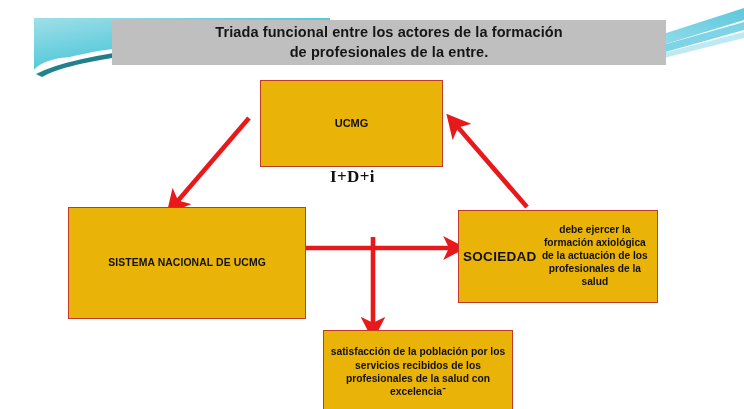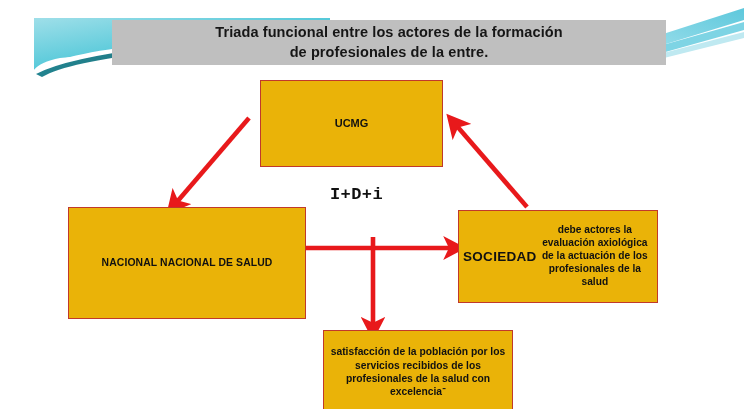--- a/index.html
+++ b/index.html
@@ -93,22 +93,22 @@
   #node-satisfaccion{
     left:323px;top:330px;
     width:190px;height:84px;
     font-size:10.3px;
     line-height:1.3;
   }
 
   
   #label-idi{
     position:absolute;
-    left:330px;top:185px;
-    font-family:Liberation Mono, monospace;
+    left:330px;top:167px;
+    font-family:Liberation Serif, serif;
     font-size:17px;
     font-weight:bold;
     color:#111111;
     letter-spacing:.4px;
     z-index:6;
   }
 
   
   #arrows{
     position:absolute;left:0;top:0;
@@ -174,25 +174,25 @@
     <line x1="373" y1="237" x2="373" y2="326" stroke="#e8191b" stroke-width="4.6" marker-end="url(#ah)"></line>
   </svg>
 
   <div id="label-idi">I+D+i</div>
 
   <div class="node" id="node-ucmg">
     <span class="hd">UCMG</span>
   </div>
 
   <div class="node" id="node-sns">
-    <span class="hd">NACIONAL NACIONAL DE SALUD</span>
+    <span class="hd">SISTEMA NACIONAL DE UCMG</span>
   </div>
 
   <div class="node" id="node-sociedad">
     <span class="hd">SOCIEDAD</span>
-    <span class="bd">debe actores la evaluación axiológica de la actuación de los profesionales de la salud</span>
+    <span class="bd">debe ejercer la formación axiológica de la actuación de los profesionales de la salud</span>
   </div>
 
   <div class="node" id="node-satisfaccion">
     <span class="bd">satisfacción de la población por los servicios recibidos de los profesionales de la salud con excelencia־</span>
   </div>
 
 </div>
 
 </body></html>

